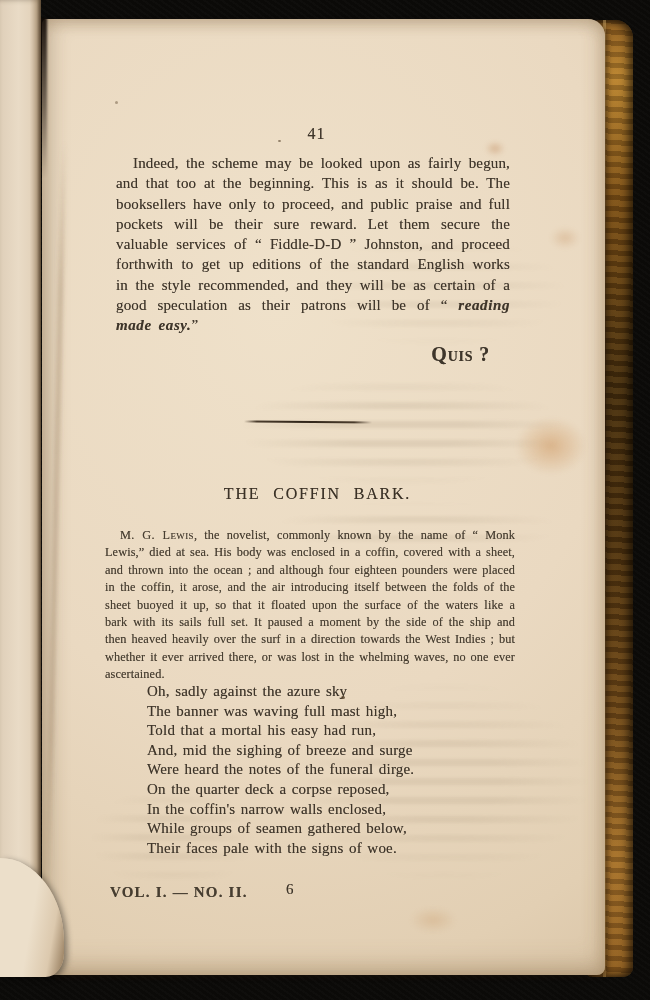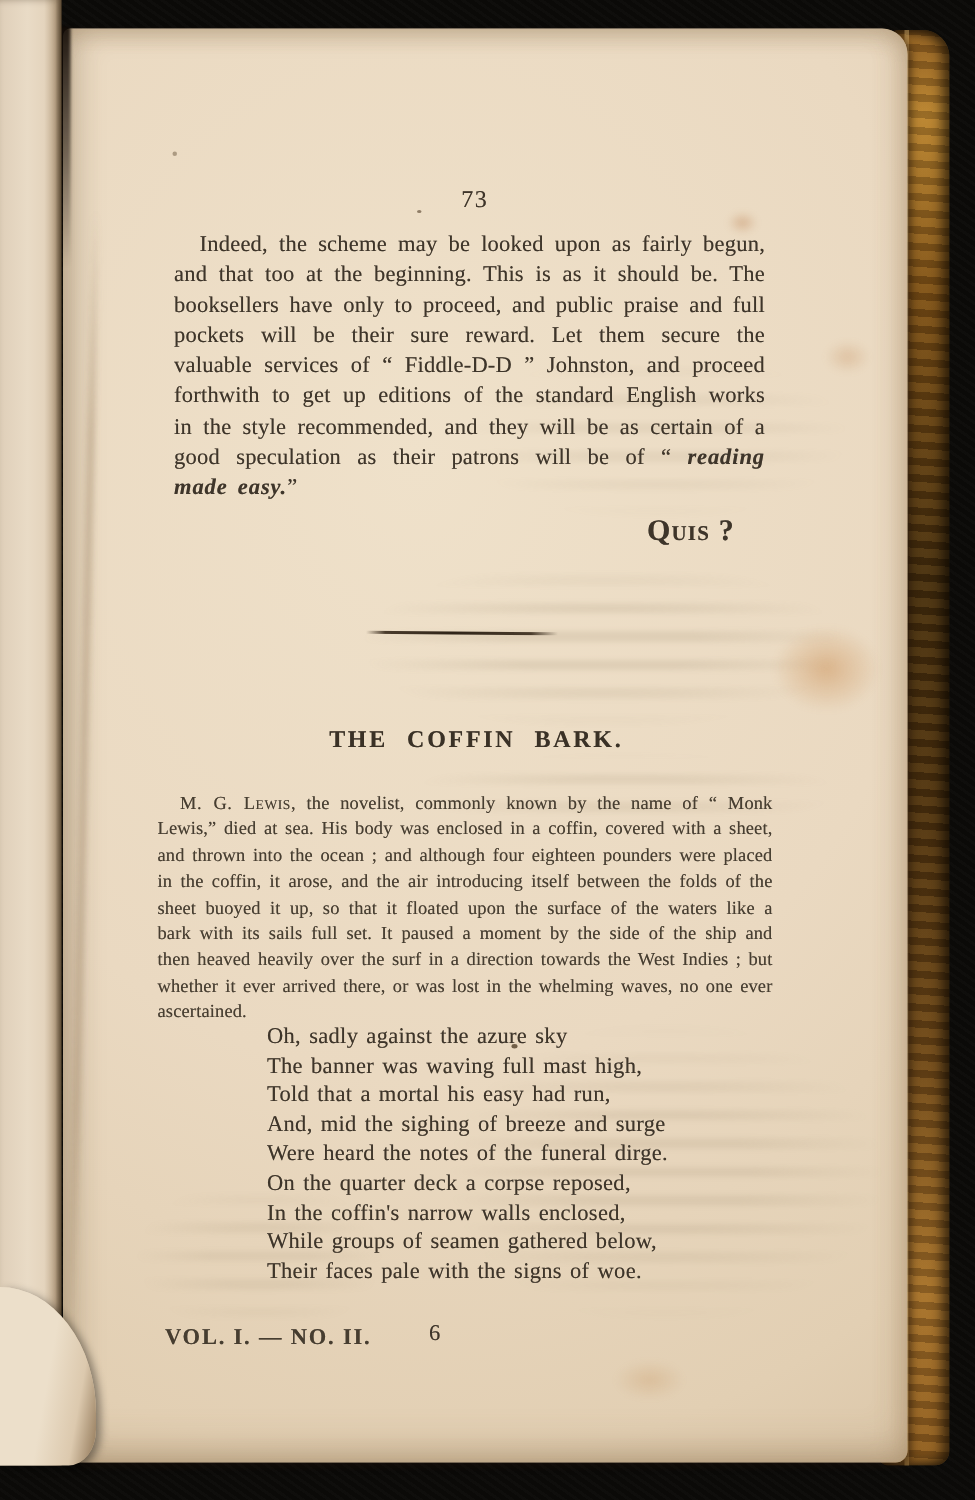--- a/index.html
+++ b/index.html
@@ -73,26 +73,26 @@
     font-size:15px;line-height:20.3px;text-align:justify;text-indent:17px;
     word-spacing:2.5px;letter-spacing:.15px;}
   .para1 .it{font-style:italic;font-weight:600;letter-spacing:.6px;}
   .quis{position:absolute;top:324px;left:0;right:115px;text-align:right;
     font-size:20px;font-weight:600;letter-spacing:.8px;}
   .sc{font-variant:small-caps;}
   .rule{position:absolute;top:402px;left:202px;width:128px;height:2px;
     transform:rotate(.5deg);
     background:linear-gradient(90deg, rgba(47,36,24,0), #4a3c2c 10%, #2f2418 45%, #4a3c2c 86%, rgba(47,36,24,0));}
   .title{position:absolute;top:466px;left:0;right:12px;margin:0;text-align:center;
-    font-size:16px;font-weight:bold;letter-spacing:1.8px;word-spacing:7px;color:#3a3126;}
+    font-size:16px;font-weight:normal;letter-spacing:1.8px;word-spacing:7px;color:#3a3126;}
   .para2{position:absolute;top:503px;left:58px;width:410px;margin:5px;
     font-size:12.3px;line-height:17.4px;text-align:justify;text-indent:15px;
     word-spacing:1.5px;letter-spacing:.1px;color:#473e31;}
   .para2 .sc{letter-spacing:.4px;}
-  .poem{position:absolute;top:663px;left:136px;font-size:15px;line-height:19.6px;
+  .poem{position:absolute;top:663px;left:105px;font-size:15px;line-height:19.6px;
     letter-spacing:.2px;word-spacing:1.5px;}
   .pline{white-space:nowrap;}
   .footer{position:absolute;top:862px;left:58px;width:410px;height:22px;}
   .vol{position:absolute;left:10px;top:3px;font-size:15px;letter-spacing:1.2px;
     font-weight:600;color:#463d30;}
   .sig{position:absolute;left:186px;top:0;font-size:15px;color:#3e352a;}
   
   .gutter-dark{position:absolute;left:33px;top:18px;width:14px;height:160px;z-index:6;
     filter:blur(1.2px);
     background:linear-gradient(180deg, rgba(18,11,6,.92), rgba(18,11,6,.45) 55%, rgba(18,11,6,0));}
@@ -126,21 +126,21 @@
     <div class="fox f2"></div>
     <div class="fox f3"></div>
     <div class="fox f4"></div>
 
     <div class="speck s1"></div>
     <div class="speck s2"></div>
     <div class="speck s3"></div>
 
     <div class="content">
 
-      <div class="pnum">73</div>
+      <div class="pnum">41</div>
 
       <p class="para1"><span>Indeed, the scheme may be looked upon as fairly begun, and that too at the beginning.  This is as it should be.  The booksellers have only to proceed, and public praise and full pockets will be their sure reward.  Let them secure the valuable services of “ Fiddle-D-D ” Johnston, and proceed forthwith to get up editions of the standard English works in the style recommended, and they will be as certain of a good speculation as their patrons will be of “ </span><em class="it">reading made easy.</em><span>”</span></p>
 
       <div class="quis sc">Quis ?</div>
 
       <div class="rule"></div>
 
       <h2 class="title">THE COFFIN BARK.</h2>
 
       <p class="para2"><span class="sc">M. G. Lewis</span><span>, the novelist, commonly known by the name of “ Monk Lewis,” died at sea.  His body was enclosed in a coffin, covered with a sheet, and thrown into the ocean ; and although four eighteen pounders were placed in the coffin, it arose, and the air introducing itself between the folds of the sheet buoyed it up, so that it floated upon the surface of the waters like a bark with its sails full set.  It paused a moment by the side of the ship and then heaved heavily over the surf in a direction towards the West Indies ; but whether it ever arrived there, or was lost in the whelming waves, no one ever ascertained.</span></p>

